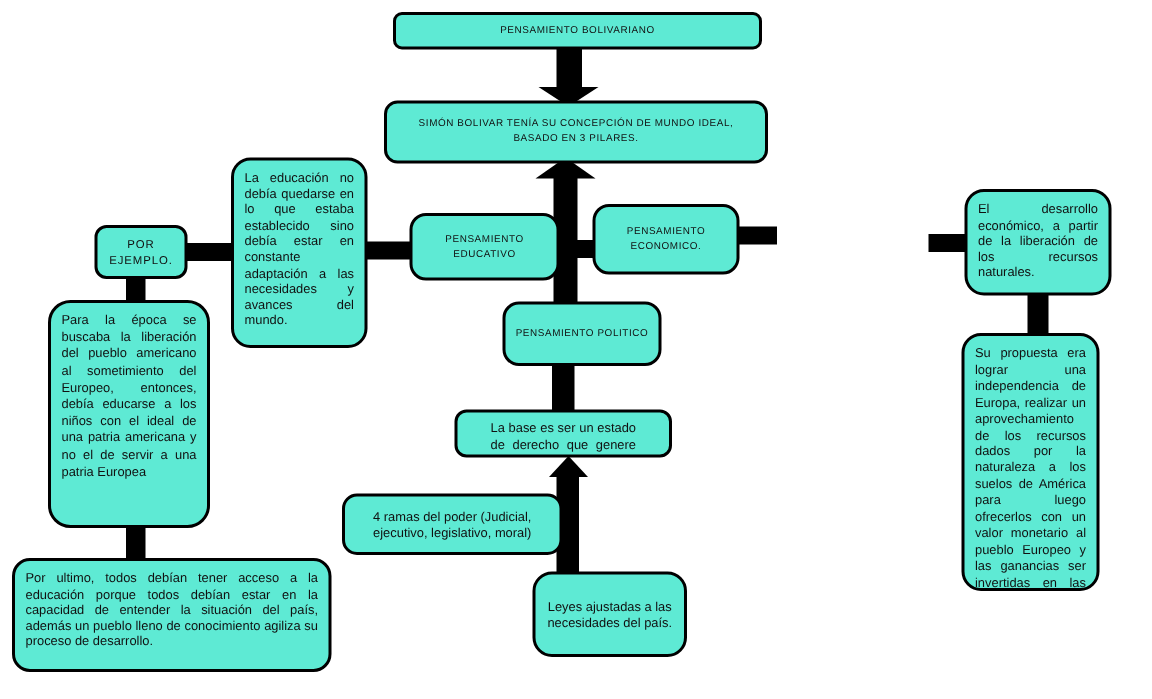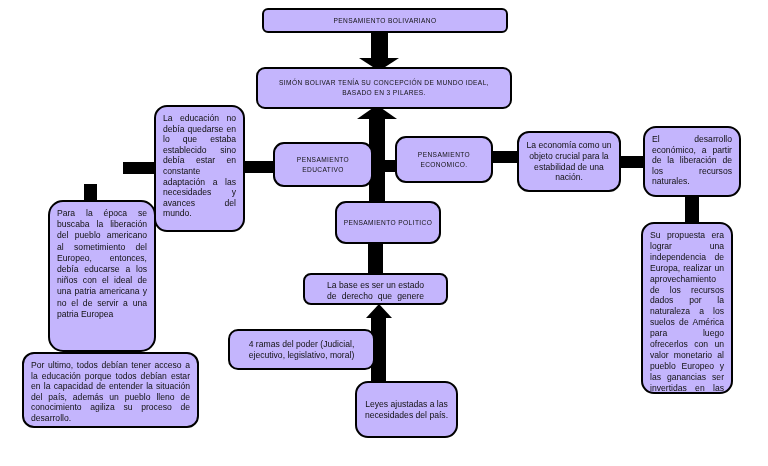--- a/index.html
+++ b/index.html
@@ -1,21 +1,21 @@
 <!DOCTYPE html>
 <html><head>
 <meta charset="utf-8">
 <style>
   html,body{margin:0;padding:0;background:#ffffff;}
   #canvas{
     position:relative;width:768px;height:466px;background:#ffffff;
     font-family:"Liberation Sans",sans-serif;color:#111;overflow:hidden;
   }
   .node{
-    position:absolute;background:#c4b5fd;border:2px solid #000;
+    position:absolute;background:#5eead4;border:2px solid #000;
     box-sizing:border-box;overflow:hidden;
   }
   .caps{
     display:flex;align-items:center;justify-content:center;text-align:center;
     font-size:6.6px;letter-spacing:.4px;line-height:1.45;padding:2px 6px;
     text-transform:uppercase;
   }
   .para{
     font-size:8.6px;line-height:10.6px;text-align:justify;padding:6px 7px;
   }
@@ -69,36 +69,36 @@
   </div>
 
   <div class="node caps" style="left:395px;top:136px;width:98px;height:47px;border-radius:11px;">
     <span>PENSAMIENTO ECONOMICO.</span>
   </div>
 
   <div class="node caps" style="left:335px;top:201px;width:106px;height:43px;border-radius:11px;">
     <span>PENSAMIENTO POLITICO</span>
   </div>
 
+  <div class="node caps" style="left:63px;top:150px;width:62px;height:36px;border-radius:8px;font-size:7.6px;letter-spacing:.6px;">
+    <span>POR EJEMPLO.</span>
+  </div>
 
   <div class="node para" style="left:154px;top:105px;width:91px;height:127px;border-radius:13px;">
     <span>La educación no debía quedarse en lo que estaba establecido sino debía estar en constante adaptación a las necesidades y avances del mundo.</span>
   </div>
 
-  <div class="node para" style="left:48px;top:200px;width:108px;height:152px;border-radius:15px;line-height:11.2px;">
+  <div class="node para" style="left:32px;top:200px;width:108px;height:152px;border-radius:15px;line-height:11.2px;">
     <span>Para la época se buscaba la liberación del pueblo americano al sometimiento del Europeo, entonces, debía educarse a los niños con el ideal de una patria americana y no el de servir a una patria Europea</span>
   </div>
 
-  <div class="node para" style="left:8px;top:352px;width:177px;height:76px;border-radius:12px;margin-left:14px;">
+  <div class="node para" style="left:8px;top:372px;width:213px;height:76px;border-radius:12px;">
     <span>Por ultimo, todos debían tener acceso a la educación porque todos debían estar en la capacidad de entender la situación del país, además un pueblo lleno de conocimiento agiliza su proceso de desarrollo.</span>
   </div>
 
-  <div class="node ctr" style="left:517px;top:131px;width:104px;height:61px;border-radius:12px;">
-    <span>La economía como un objeto crucial para la estabilidad de una nación.</span>
-  </div>
 
   <div class="node para" style="left:643px;top:126px;width:98px;height:71px;border-radius:13px;">
     <span>El desarrollo económico, a partir de la liberación de los recursos naturales.</span>
   </div>
 
   <div class="node para" style="left:641px;top:222px;width:92px;height:172px;border-radius:13px;line-height:10.9px;">
     <span>Su propuesta era lograr una independencia de Europa, realizar un aprovechamiento de los recursos dados por la naturaleza a los suelos de América para luego ofrecerlos con un valor monetario al pueblo Europeo y las ganancias ser invertidas en las necesidades del país.</span>
   </div>
 
   <div class="node jc" style="left:303px;top:273px;width:145px;height:32px;border-radius:8px;">

